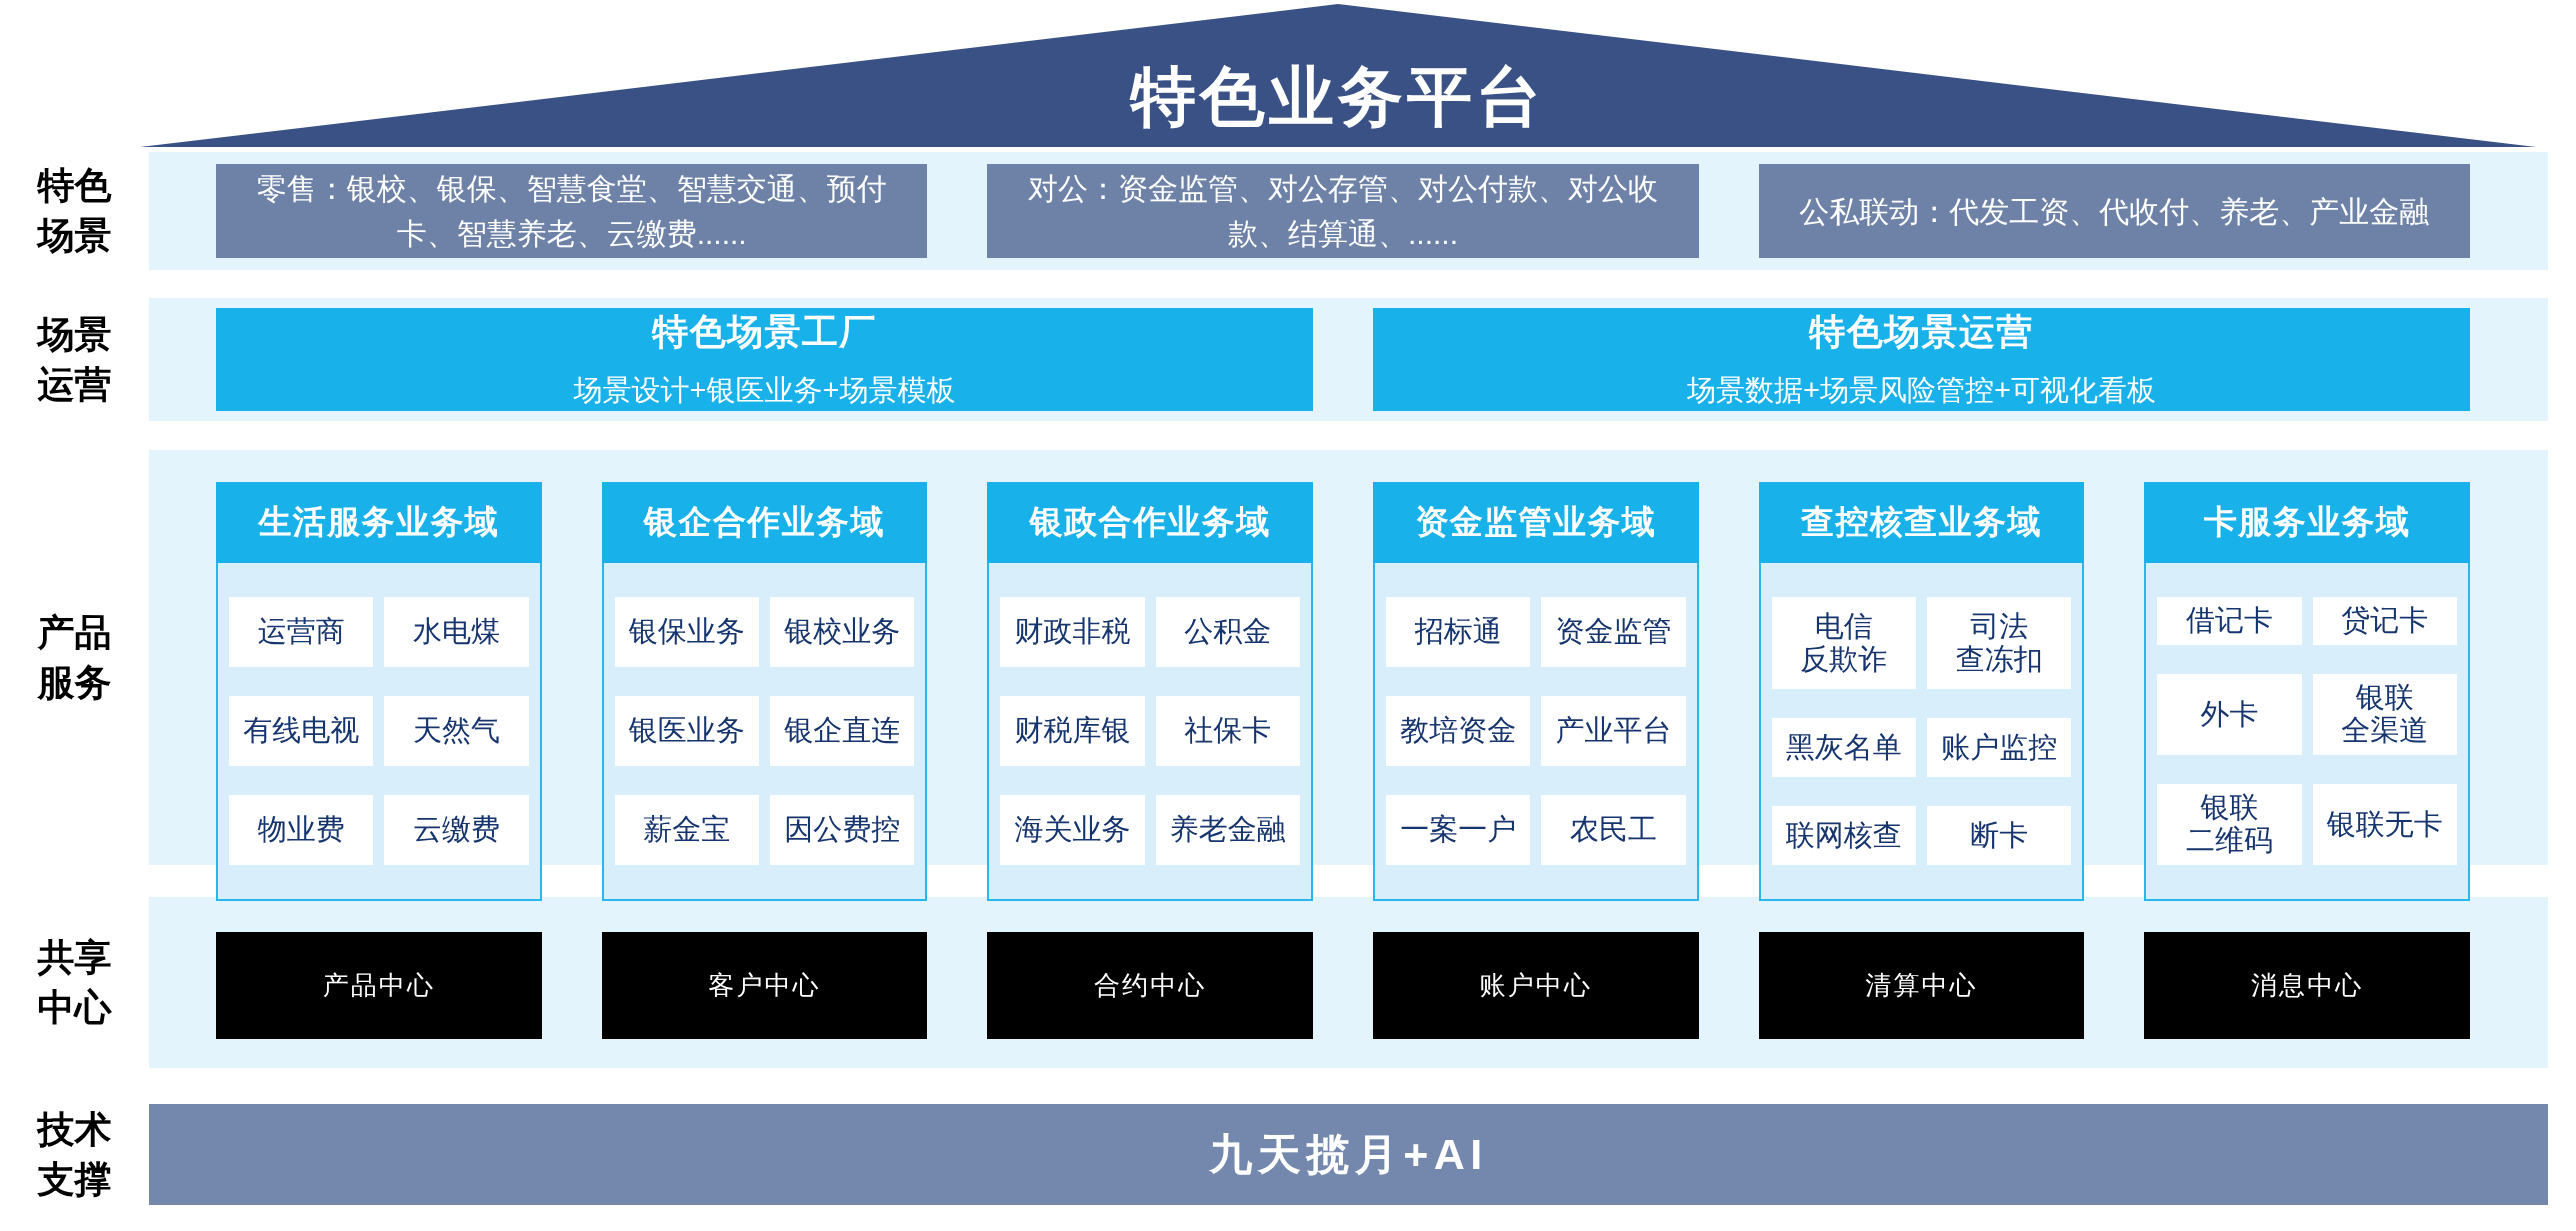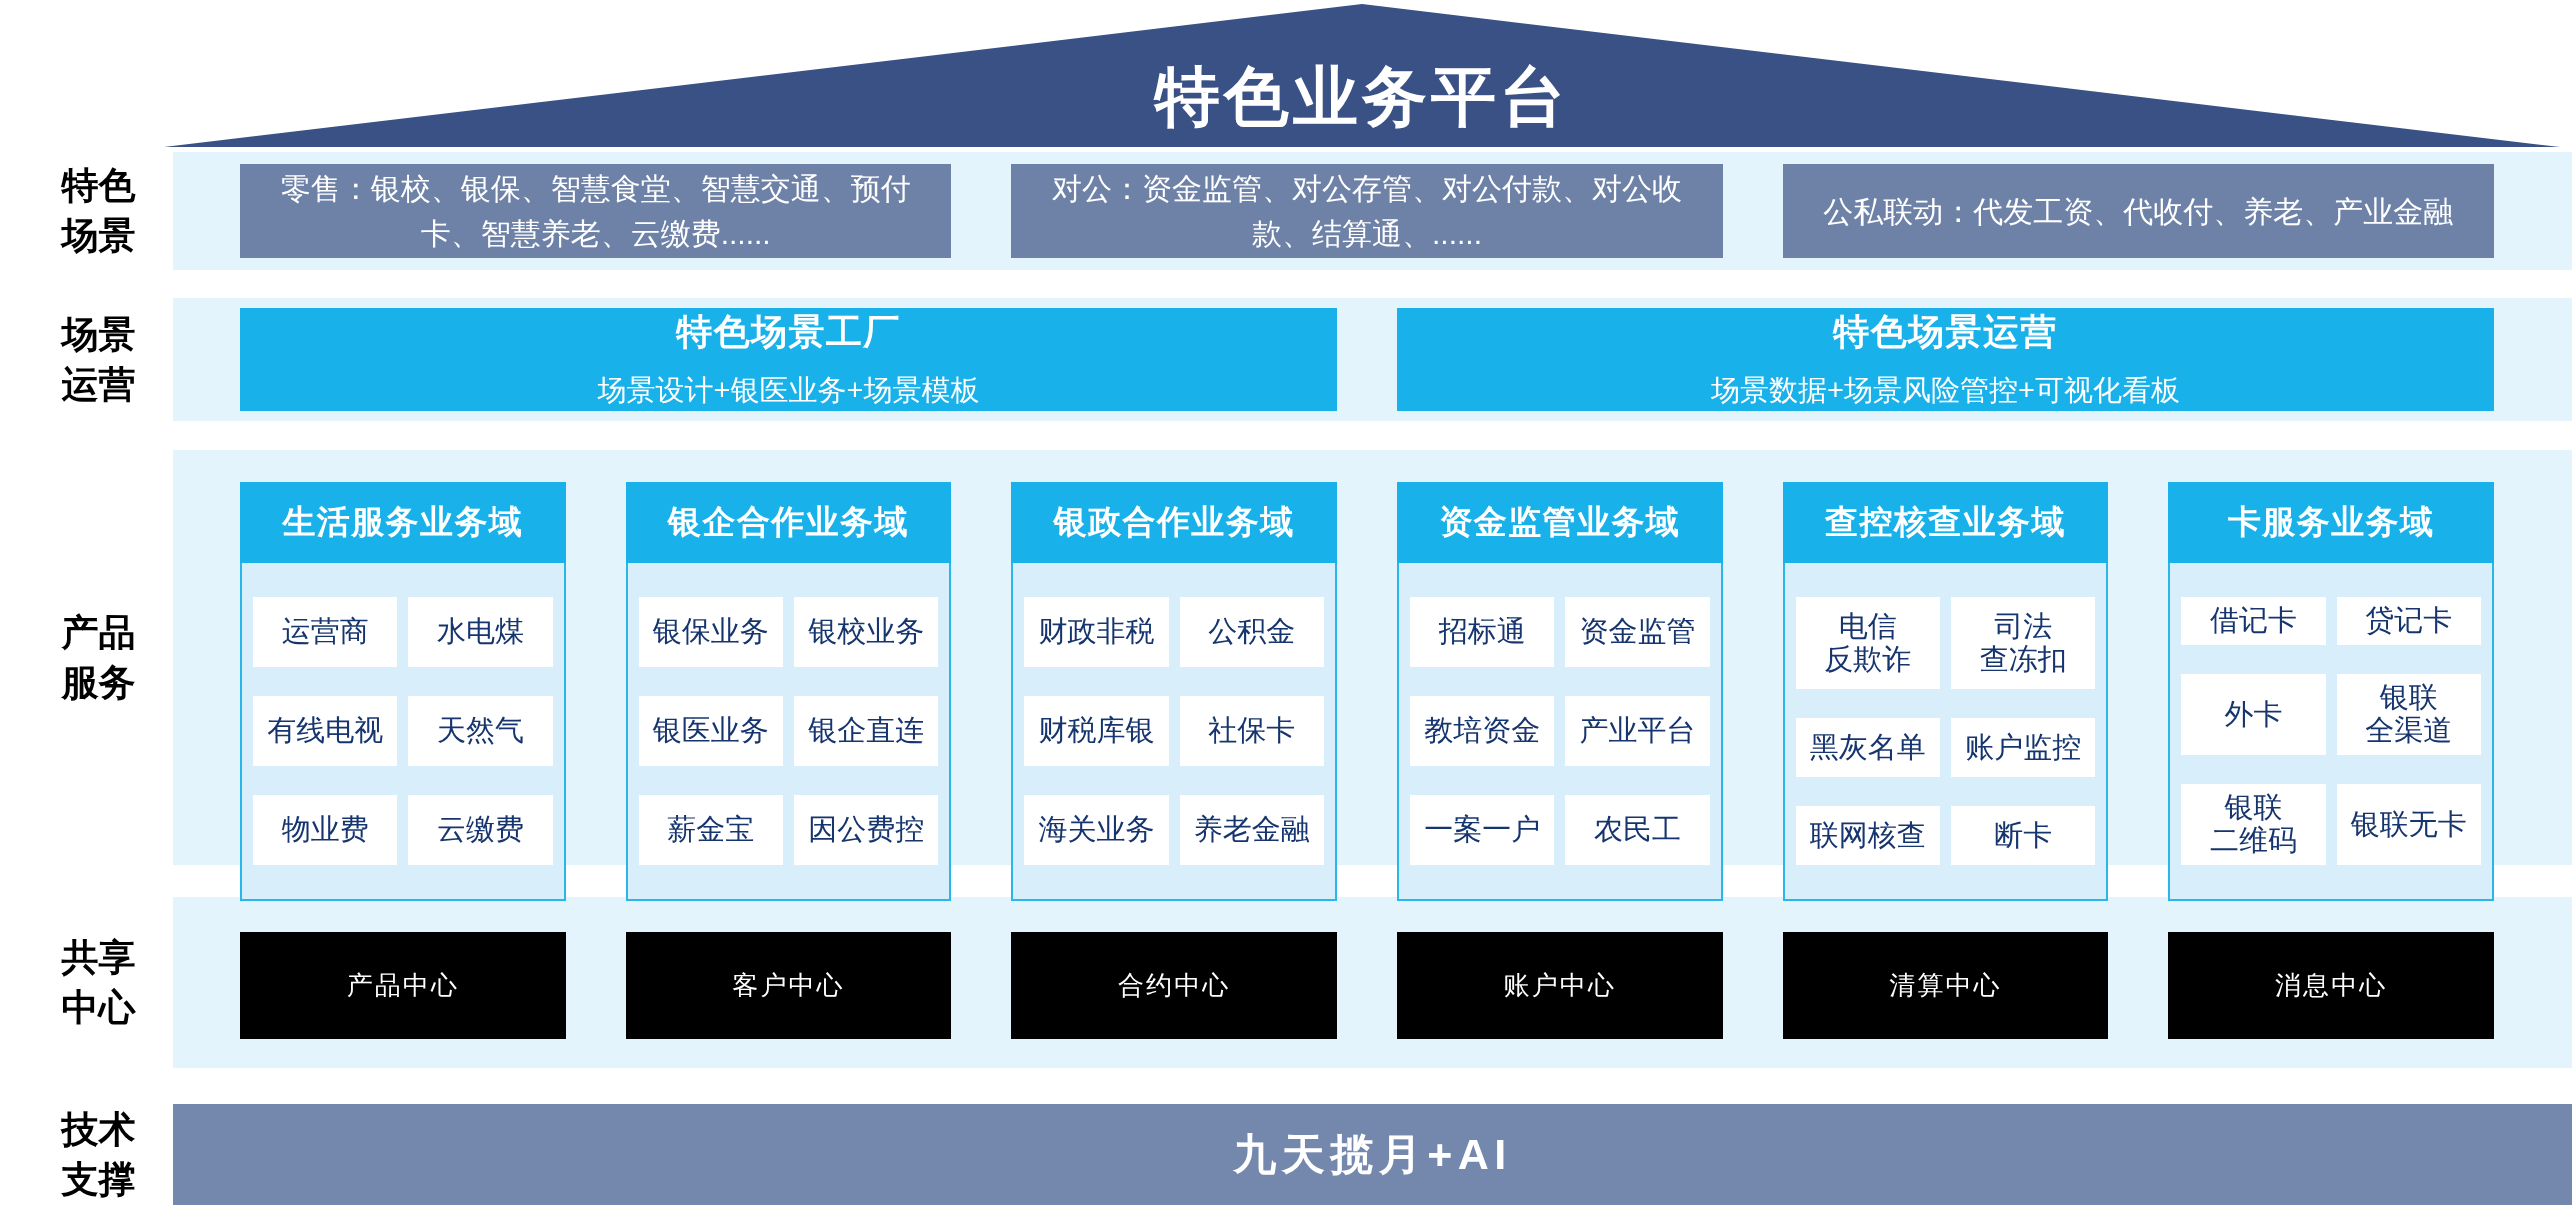--- a/index.html
+++ b/index.html
@@ -3,21 +3,21 @@
 <meta charset="utf-8">
 <style>
   * { margin: 0; padding: 0; box-sizing: border-box; }
   html, body { width: 2576px; height: 1232px; }
   body {
     font-family: "Liberation Sans", "DejaVu Sans", sans-serif;
     background: #ffffff;
     position: relative;
     overflow: hidden;
   }
-  .stage { position: absolute; inset: 0; margin-left: 24px; }
+  .stage { position: absolute; inset: 0; }
 
   
   .roof {
     position: absolute; left: 140px; top: 4.1px;
     width: 2396px; height: 143px;
     background: #3a5186;
     clip-path: polygon(0 100%, 50% 0, 100% 100%);
   }
   .roof-title {
     position: absolute; left: 140px; top: 53px; width: 2396px;

